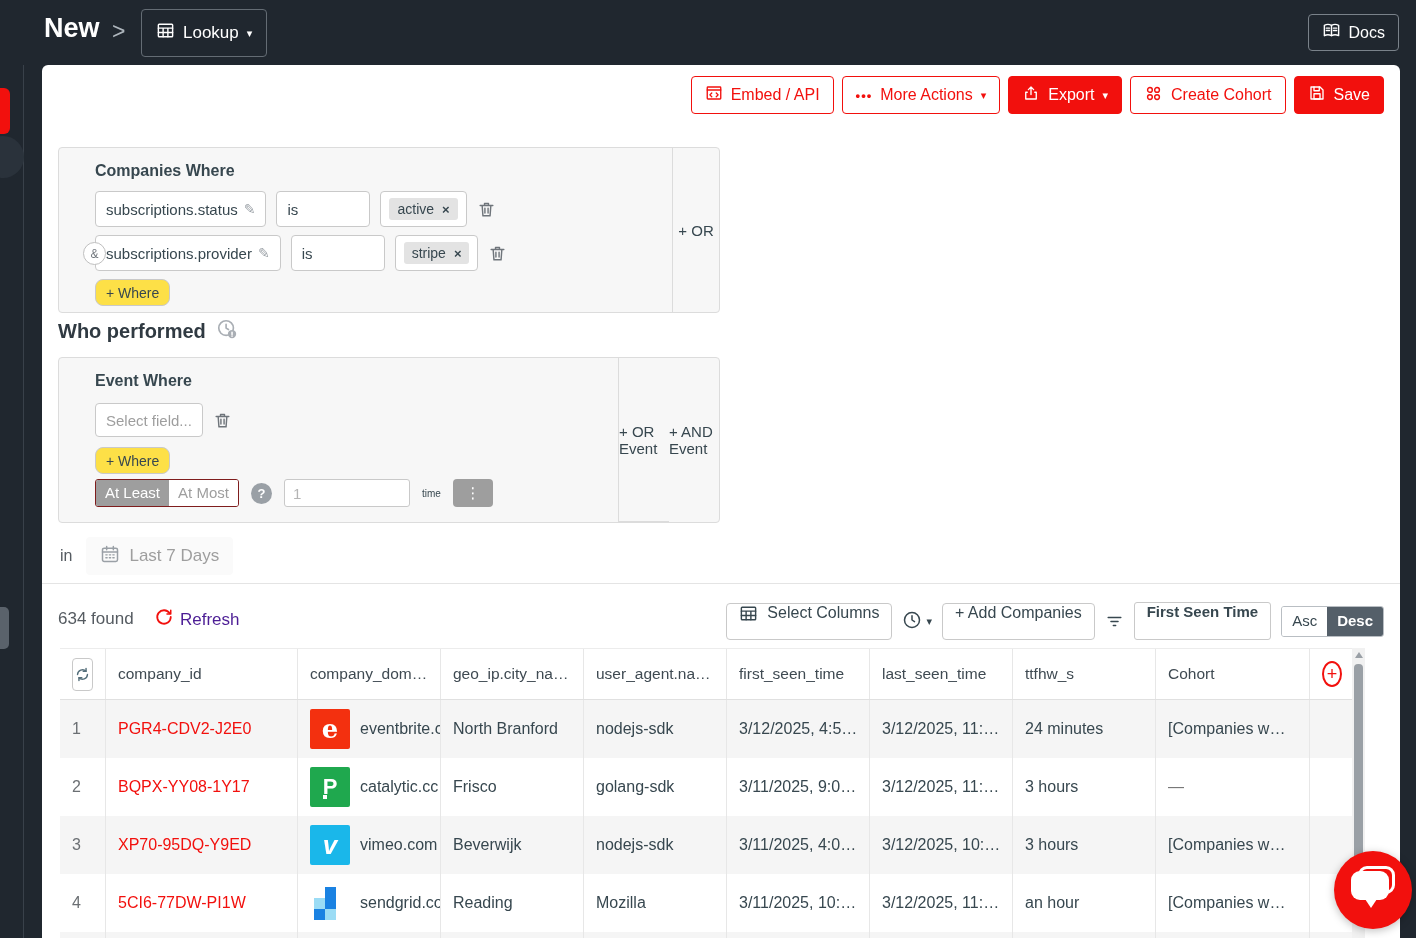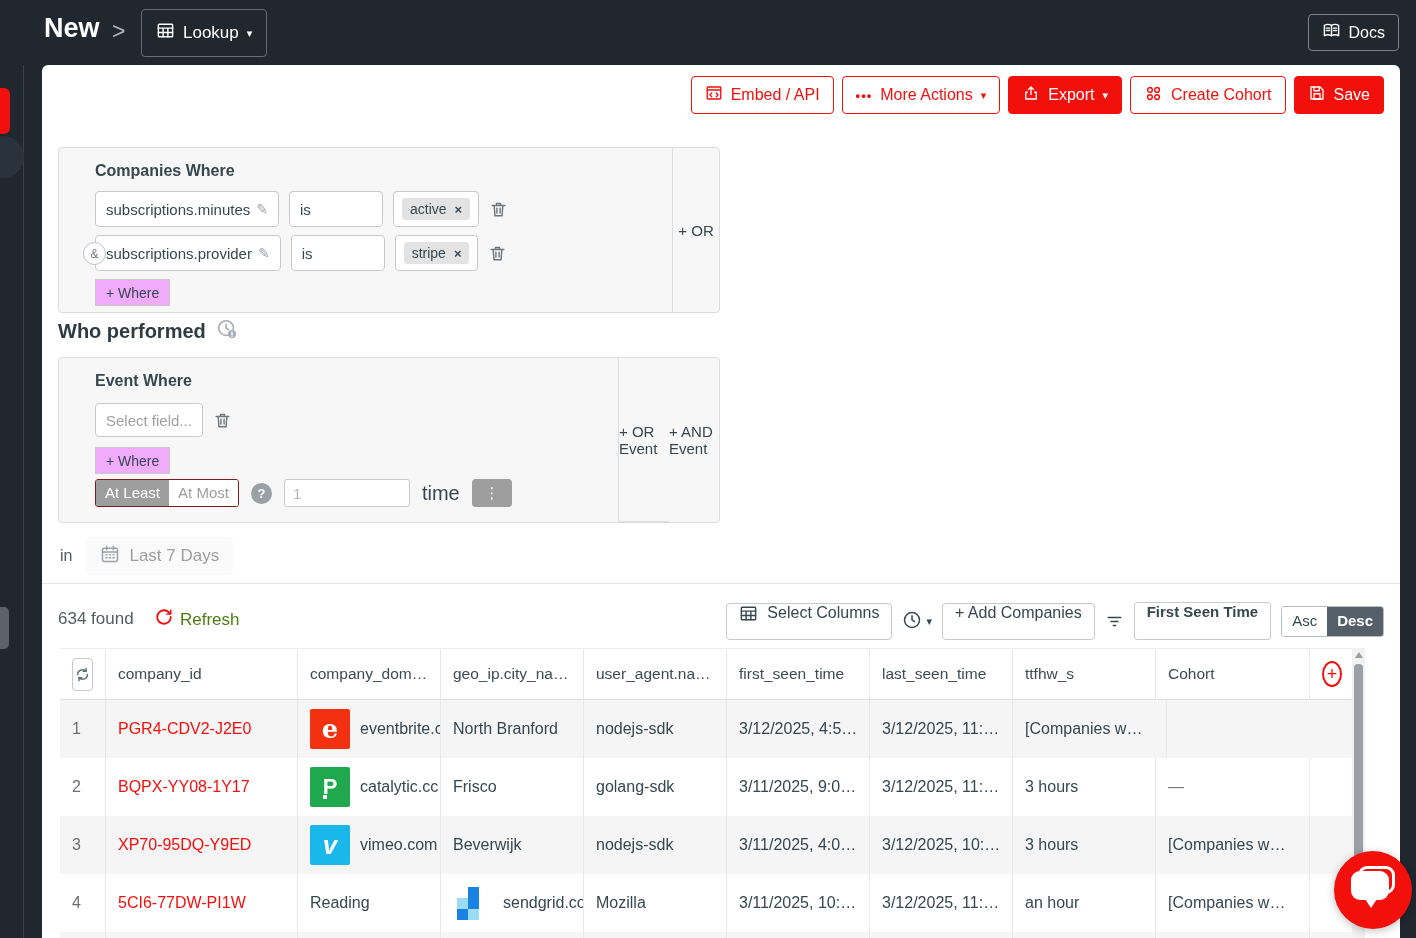--- a/index.html
+++ b/index.html
@@ -39,50 +39,50 @@
   .panel-title { position:absolute; left:36px; top:14px; font-size:16px; font-weight:700; color:#37474f; }
   .or-cell { position:absolute; right:0; top:0; bottom:0; width:47px; border-left:1px solid #dcdcdc; display:flex; align-items:center; justify-content:center; font-size:15px; color:#37474f; cursor:pointer; }
   .fbtn { display:inline-flex; align-items:center; gap:6px; background:#fff; border:1px solid #c9c9c9; border-radius:4px; color:#37474f; font-size:15px; padding:0 10px; height:36px; cursor:pointer; }
   .fbtn .pencil { color:#9aa0a6; font-size:14px; }
   .chipbox { display:inline-flex; align-items:center; background:#fff; border:1px solid #c9c9c9; border-radius:4px; height:36px; padding:0 8px; }
   .chip { display:inline-flex; align-items:center; gap:8px; background:#e3e3e3; border-radius:3px; padding:3px 8px; font-size:14px; color:#37474f; }
   .chip .x { font-weight:700; cursor:pointer; font-size:13px; }
   .trash { color:#6f757b; cursor:pointer; display:inline-flex; align-items:center; }
   .crow { position:absolute; display:flex; align-items:center; gap:10px; }
   .joiner { position:absolute; left:-12px; top:7px; width:23px; height:23px; border-radius:50%; border:1px solid #bfbfbf; background:#fff; color:#6f757b; font-size:12px; display:flex; align-items:center; justify-content:center; }
-  .addwhere { display:inline-flex; align-items:center; background:#f0abfc; border:1px solid #c9c9c9; border-radius:0; height:27px; padding:0 10px; font-size:14px; color:#37474f; cursor:pointer; }
+  .addwhere { display:inline-flex; align-items:center; background:#fde047; border:1px solid #c9c9c9; border-radius:8px; height:27px; padding:0 10px; font-size:14px; color:#37474f; cursor:pointer; }
 
   .who-head { position:absolute; left:16px; top:253px; display:flex; align-items:center; gap:10px; }
   .who-title { font-size:20px; font-weight:700; color:#303a42; }
   .histclock { color:#a9aeb4; position:relative; }
 
   .event-or-col { position:absolute; right:0; top:0; bottom:0; width:101px; border-left:1px solid #dcdcdc; display:flex; font-size:15px; color:#37474f; }
   .event-or-col > div { flex:1; display:flex; align-items:center; justify-content:center; cursor:pointer; }
   .event-or-col > div:first-child { border-bottom:1px solid #dcdcdc; }
 
   .selectfield { color:#9e9e9e; }
   .seg2 { display:inline-flex; border:1px solid #7f1d1d; border-radius:3px; overflow:hidden; height:28px; }
   .seg2 .on { background:#9e9e9e; color:#fff; padding:4px 9px; font-size:15px; cursor:pointer; }
   .seg2 .off { background:#fff; color:#9e9e9e; padding:4px 9px; font-size:15px; cursor:pointer; }
   .helpq { width:21px; height:21px; border-radius:50%; background:#9aa0a6; color:#fff; font-size:13px; font-weight:700; display:inline-flex; align-items:center; justify-content:center; }
   .numinput { width:126px; height:28px; border:1px solid #c9c9c9; border-radius:3px; padding:0 8px; font-size:15px; color:#37474f; background:#fff; }
   .numinput::placeholder { color:#b5b5b5; }
-  .timelbl { font-size:20px; color:#37474f; }
+  .timelbl { font-size:10px; color:#37474f; }
   .dotsbtn { width:40px; height:28px; background:#9e9e9e; border:none; border-radius:4px; color:#fff; font-size:15px; cursor:pointer; }
 
   .inrow { position:absolute; left:18px; top:472px; display:flex; align-items:center; gap:14px; }
   .inlbl { font-size:16px; color:#555b61; }
   .datebtn { display:flex; align-items:center; gap:9px; background:#fafafa; border:none; border-radius:4px; height:38px; padding:0 14px; font-size:17px; color:#9e9e9e; cursor:pointer; }
 
   .hr { position:absolute; left:0; top:518px; width:100%; height:1px; background:#e4e4e4; }
 
   
   .toolbar { position:absolute; left:0; top:534px; width:100%; height:44px; }
   .found { position:absolute; left:16px; top:10px; font-size:17px; color:#555b61; }
-  .refresh { position:absolute; left:113px; top:9px; display:flex; align-items:center; gap:7px; color:#4d7c0f; font-size:17px; cursor:pointer; }
+  .refresh { position:absolute; left:113px; top:9px; display:flex; align-items:center; gap:7px; color:#4c1d95; font-size:17px; cursor:pointer; }
   .tright { position:absolute; right:16px; top:3px; display:flex; align-items:center; gap:10px; }
   .tbtn { display:flex; align-items:flex-start; gap:9px; background:#fff; border:1px solid #c9c9c9; border-radius:4px; height:37px; padding:0 12px; font-size:16px; color:#37474f; cursor:pointer; }
   .iconbtn { display:flex; align-items:center; gap:4px; background:transparent; border:none; color:#37474f; cursor:pointer; }
   .sortbtn { height:38px; font-weight:600; font-size:15px; border-radius:3px; }
   .seg-sort { display:inline-flex; border:1px solid #b9bec3; border-radius:3px; overflow:hidden; height:31px; font-size:15px; }
   .seg-sort .asc { background:#fff; color:#37474f; padding:5px 10px; cursor:pointer; }
   .seg-sort .desc { background:#545f69; color:#fff; padding:5px 10px; font-weight:600; cursor:pointer; }
 
   
   .table { position:absolute; left:18px; top:583px; width:1294px; }
@@ -212,21 +212,21 @@
       </span>
       <span>Save</span>
     </button>
   </div>
 
   <div class="panel companies">
     <div class="panel-title">Companies Where</div>
 
     <div class="crow" style="left:36px; top:43px;">
       <button class="fbtn">
-        <span>subscriptions.minutes</span>
+        <span>subscriptions.status</span>
         <span class="pencil">✎</span>
       </button>
       <button class="fbtn" style="width:94px;">
         <span>is</span>
       </button>
       <span class="chipbox">
         <span class="chip">
           <span>active</span>
           <span class="x">×</span>
         </span>
@@ -401,20 +401,21 @@
           <span class="idlink">PGR4-CDV2-J2E0</span>
         </div>
       <div class="cell c-dom">
         <span class="domicon ic-eventbrite">e</span>
         <span>eventbrite.c</span>
       </div>
       <div class="cell c-geo">North Branford</div>
       <div class="cell c-agent">nodejs-sdk</div>
       <div class="cell c-first">3/12/2025, 4:5…</div>
       <div class="cell c-last">3/12/2025, 11:…</div>
+      <div class="cell c-ttfhw">24 minutes</div>
       <div class="cell c-cohort">[Companies w…</div>
       <div class="cell c-plus"></div>
     </div>
 
     <div class="trow tbody1">
       <div class="cell c-num">2</div>
       <div class="cell c-id">
           <span class="idlink">BQPX-YY08-1Y17</span>
         </div>
       <div class="cell c-dom">
@@ -449,35 +450,35 @@
       <div class="cell c-ttfhw">3 hours</div>
       <div class="cell c-cohort">[Companies w…</div>
       <div class="cell c-plus"></div>
     </div>
 
     <div class="trow tbody1">
       <div class="cell c-num">4</div>
       <div class="cell c-id">
           <span class="idlink">5CI6-77DW-PI1W</span>
         </div>
-      <div class="cell c-geo">Reading</div>
       <div class="cell c-dom">
         <span class="domicon ic-sendgrid">
           <span class="sg sgT"></span>
             <span class="sg sgD"></span>
             <span class="sg sgT"></span>
           <span class="sg sgL"></span>
             <span class="sg sgD"></span>
             <span class="sg sgT"></span>
           <span class="sg sgD"></span>
             <span class="sg sgL"></span>
             <span class="sg sgT"></span>
         </span>
         <span>sendgrid.co</span>
       </div>
+      <div class="cell c-geo">Reading</div>
       <div class="cell c-agent">Mozilla</div>
       <div class="cell c-first">3/11/2025, 10:…</div>
       <div class="cell c-last">3/12/2025, 11:…</div>
       <div class="cell c-ttfhw">an hour</div>
       <div class="cell c-cohort">[Companies w…</div>
       <div class="cell c-plus"></div>
     </div>
 
     <div class="trow tbody1 zebra sliver">
       <div class="cell c-num"></div>

